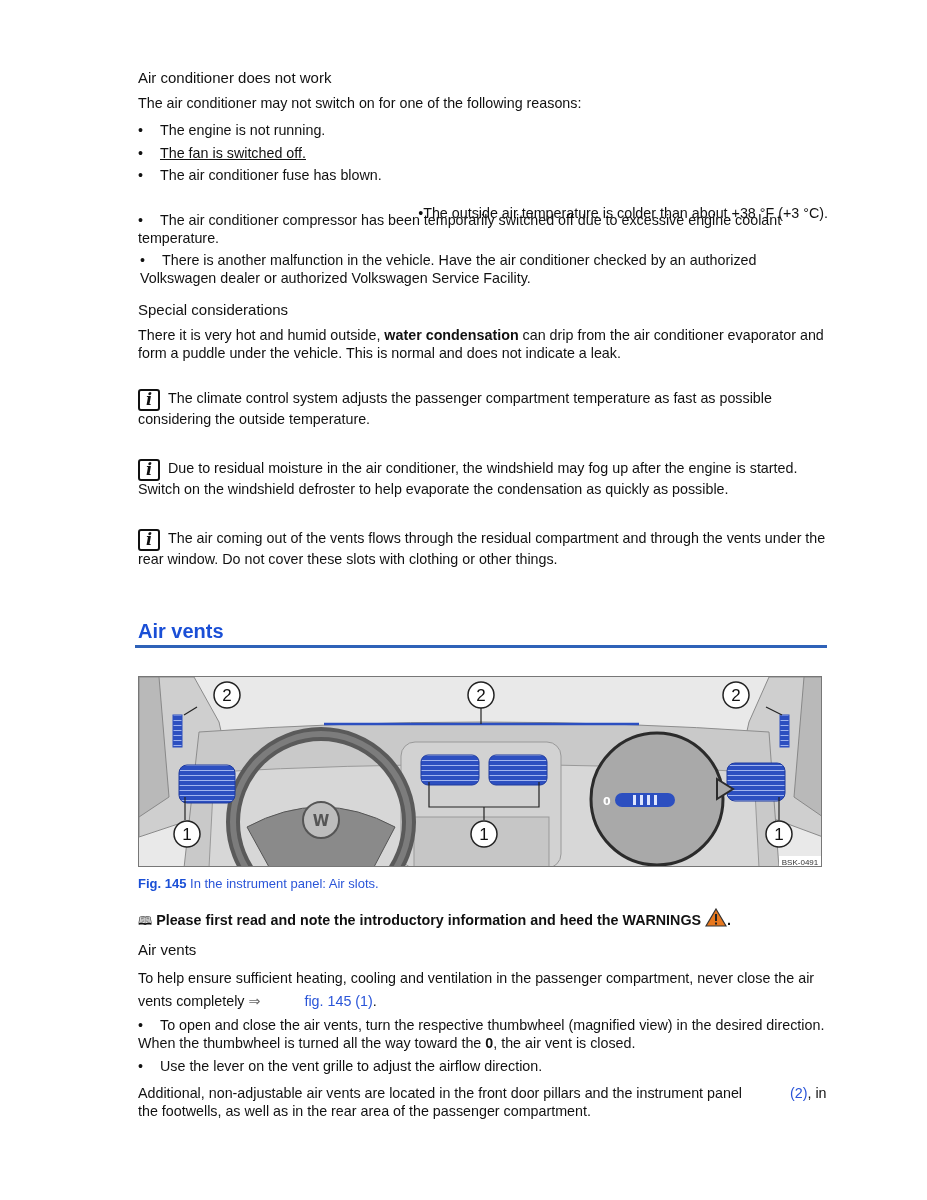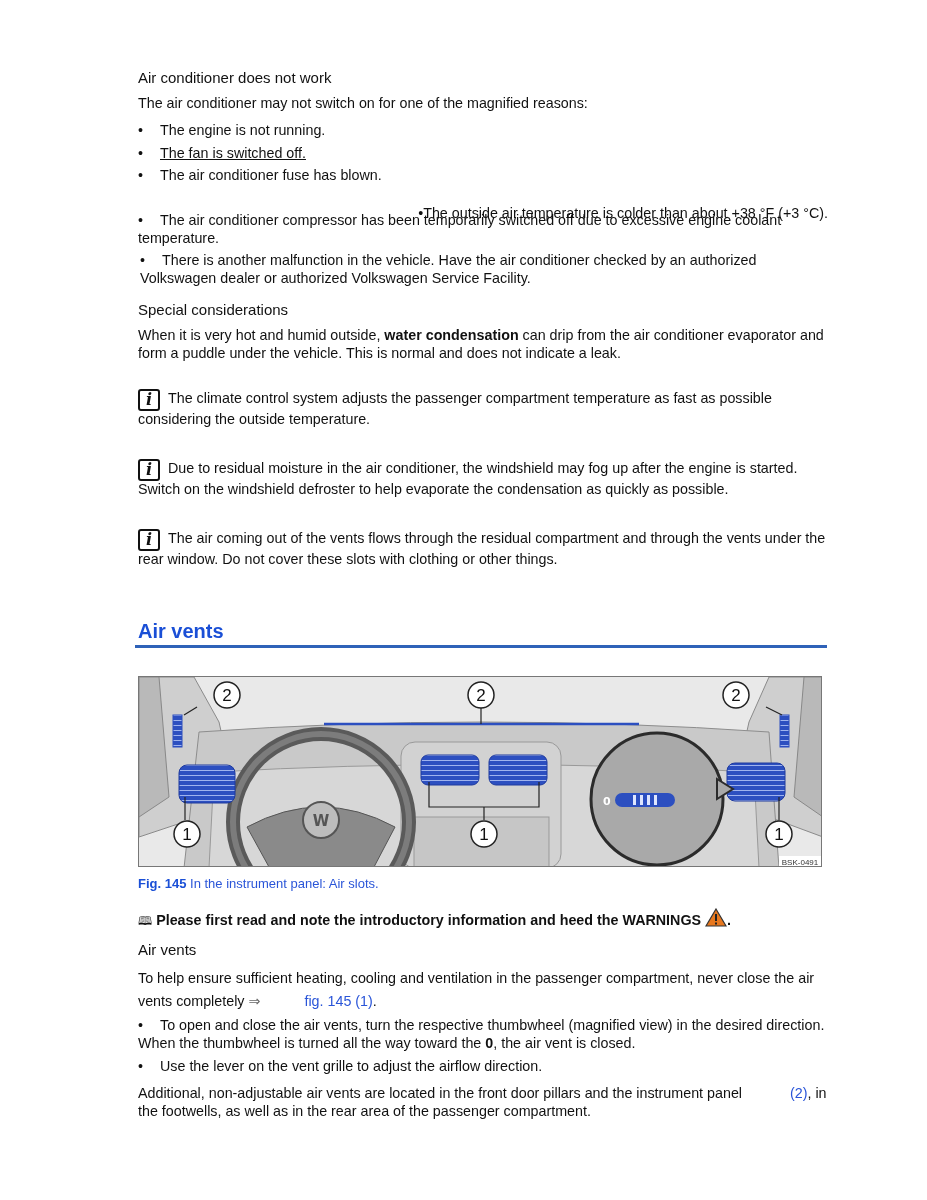--- a/index.html
+++ b/index.html
@@ -19,30 +19,30 @@
             border: 1px solid #777; box-sizing: border-box; overflow: hidden; background: #e2e2e2; }
   .caption { position: absolute; left: 138px; top: 876px; font-size: 13px; color: #2a55d8; }
   .caption b { color: #1a4fd6; }
   .notice { position: absolute; left: 138px; top: 908px; font-size: 14.3px; font-weight: bold; }
   .warn-tri { display: inline-block; vertical-align: -2px; }
 </style>
 </head>
 <body>
 
 <div class="h3" style="left:138px;top:69px;">Air conditioner does not work</div>
-<div class="p" style="left:138px;top:95px;">The air conditioner may not switch on for one of the magnified reasons:</div>
+<div class="p" style="left:138px;top:95px;">The air conditioner may not switch on for one of the following reasons:</div>
 <div class="p bullet" style="left:138px;top:122px;"><span>The engine is not running.</span></div>
 <div class="p bullet" style="left:138px;top:145px;text-decoration:underline;"><span>The fan is switched off.</span></div>
 <div class="p bullet" style="left:138px;top:167px;"><span>The air conditioner fuse has blown.</span></div>
 <div class="p bullet" style="left:138px;top:205px;text-align:right;"><span>The outside air temperature is colder than about +38 °F (+3 °C).</span></div>
 <div class="p bullet" style="left:138px;top:212px;"><span>The air conditioner compressor has been temporarily switched off due to excessive engine coolant temperature.</span></div>
 <div class="p bullet" style="left:140px;top:252px;"><span>There is another malfunction in the vehicle. Have the air conditioner checked by an authorized Volkswagen dealer or authorized Volkswagen Service Facility.</span></div>
 
 <div class="h3" style="left:138px;top:301px;">Special considerations</div>
-<div class="p" style="left:138px;top:327px;"><span>When it is very hot and humid outside, </span><b>water condensation</b><span> can drip from the air conditioner evaporator and form a puddle under the vehicle. This is normal and does not indicate a leak.</span></div>
+<div class="p" style="left:138px;top:327px;"><span>There it is very hot and humid outside, </span><b>water condensation</b><span> can drip from the air conditioner evaporator and form a puddle under the vehicle. This is normal and does not indicate a leak.</span></div>
 
 <div class="p" style="left:138px;top:389px;"><span class="info-icon">i</span><span>The climate control system adjusts the passenger compartment temperature as fast as possible considering the outside temperature.</span></div>
 <div class="p" style="left:138px;top:459px;"><span class="info-icon">i</span><span>Due to residual moisture in the air conditioner, the windshield may fog up after the engine is started. Switch on the windshield defroster to help evaporate the condensation as quickly as possible.</span></div>
 <div class="p" style="left:138px;top:529px;"><span class="info-icon">i</span><span>The air coming out of the vents flows through the residual compartment and through the vents under the rear window. Do not cover these slots with clothing or other things.</span></div>
 
 <div class="h2">Air vents</div>
 <div class="h2-rule"></div>
 
 <div class="figure">
   <svg width="684" height="191" viewBox="0 0 684 191">

